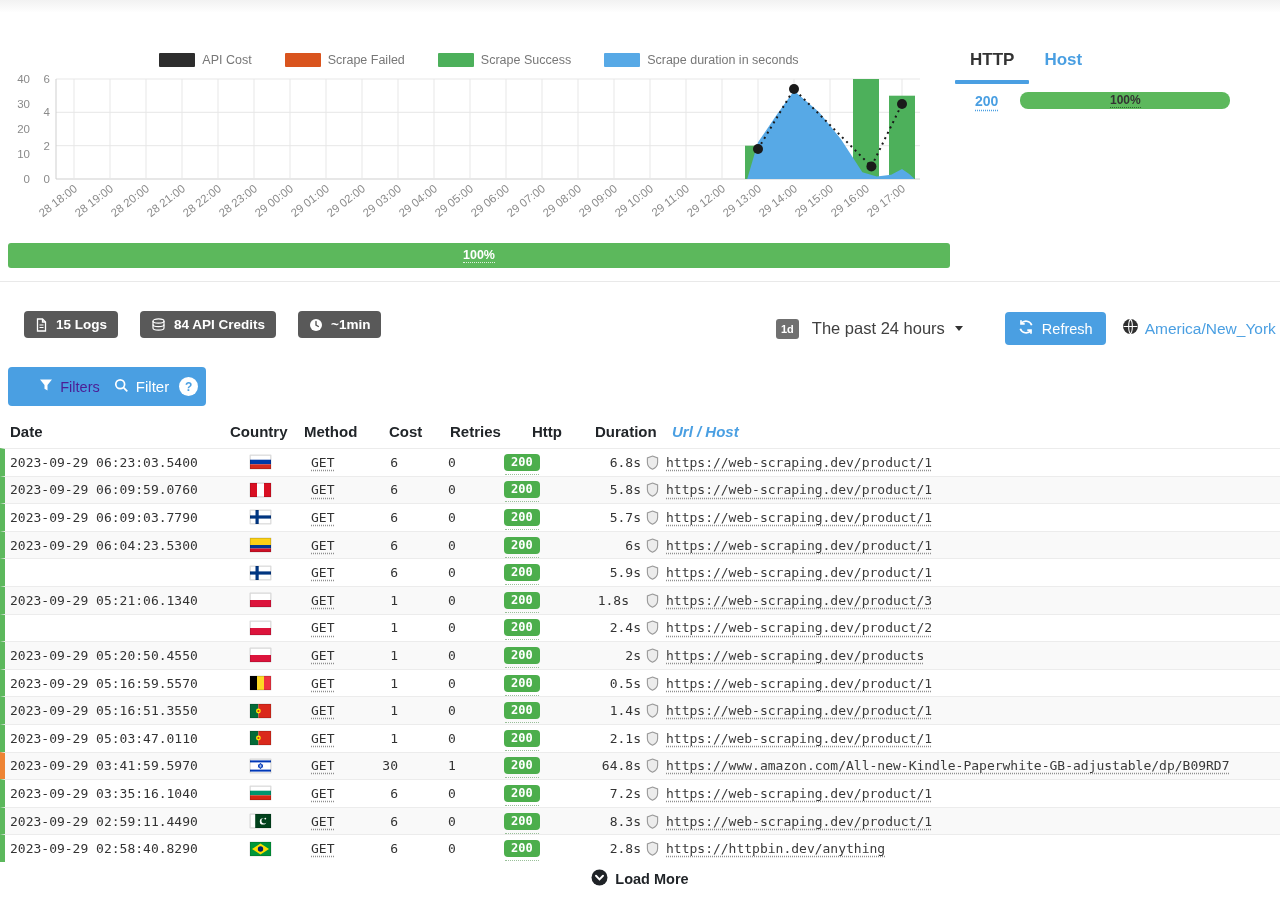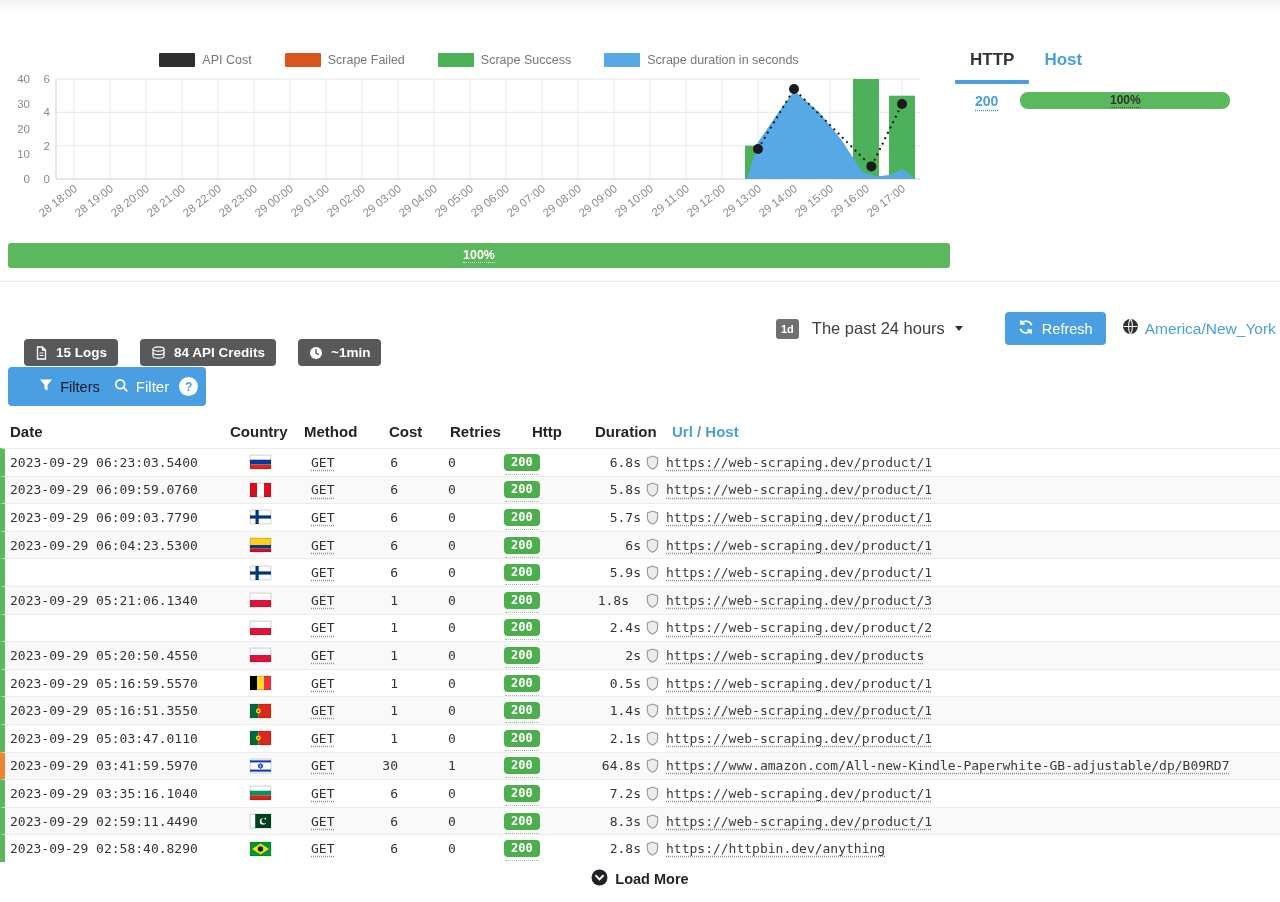--- a/index.html
+++ b/index.html
@@ -38,41 +38,41 @@
   .summary-bar { position:absolute; left:8px; top:243px; width:942px; height:25px;
                  background:#5cb85c; border-radius:3px; display:flex; align-items:center;
                  justify-content:center; }
   .summary-bar span { color:#fff; font-size:12.5px; font-weight:bold;
                       border-bottom:1px dotted rgba(255,255,255,.8); line-height:14px; }
   .divider { position:absolute; top:281px; left:0; right:0; border-top:1px solid #e9e9e9; }
 
   
   .stats-row { position:absolute; left:24px; top:311px; display:flex; gap:22px; }
   .stat-badge { display:flex; align-items:center; gap:8px; background:#595959; color:#fff;
-                font-size:13.5px; font-weight:bold; padding:2px 11px; border-radius:4px; height:27px;margin-top:28px; }
+                font-size:13.5px; font-weight:bold; padding:2px 11px; border-radius:4px; height:27px; }
   .stat-badge svg { display:block; }
 
   .range-cluster { position:absolute; left:776px; top:312px; display:flex; align-items:center; }
   .badge-1d { background:#707070; color:#fff; font-size:11px; font-weight:bold;
               padding:4px 5px; border-radius:3px; }
   .range-label { margin-left:13px; font-size:16.5px; color:#404040; display:flex;
                  align-items:center; gap:10px; cursor:pointer; }
   .caret { width:0; height:0; border-left:4.5px solid transparent; border-right:4.5px solid transparent;
            border-top:5px solid #333; display:inline-block; }
   .caret.white { border-top-color:#fff; }
   .btn-refresh { margin-left:42px; background:#4a9fe2; border:none; color:#fff; font-size:14.5px;
                  font-family:inherit; height:33px; padding:0 13px; border-radius:4px;
                  display:flex; align-items:center; gap:8px; cursor:pointer; }
   .tz { margin-left:16px; display:flex; align-items:center; gap:6px; color:#4a9fe2;
         font-size:15.5px; cursor:pointer; }
 
   
   .filter-bar { position:absolute; left:8px; top:367px; width:1264px; height:39px; display:flex; }
   .btn-filters { width:98px; background:#4a9fe2; border:none; border-radius:4px 0 0 4px;
-                 color:#0f172a; font-size:14.5px; font-family:inherit; display:flex; align-items:center;
+                 color:#4c1d95; font-size:14.5px; font-family:inherit; display:flex; align-items:center;
                  justify-content:center; gap:7px; cursor:pointer;padding-left:40px; }
   .filter-input { flex:1; border:1px solid #d2d2d2; border-left:none; border-right:none;
                   padding:0 15px; font-size:15.5px; font-family:inherit; color:#666; outline:none; }
   .btn-filter { width:100px; background:#4a9fe2; border:none; border-radius:0 4px 4px 0;
                 color:#fff; font-size:15px; font-family:inherit; display:flex; align-items:center;
                 justify-content:center; gap:7px; cursor:pointer; }
   .qmark { width:19px; height:19px; background:#fff; color:#4a9fe2; border-radius:50%;
            font-size:12px; font-weight:bold; display:flex; align-items:center; justify-content:center;
            margin-left:3px; cursor:pointer; }
 
@@ -297,21 +297,21 @@
   </div>
 
   <div class="tbl-header" id="tblhead">
       <span class="th" style="left: 10px;">Date</span>
       <span class="th" style="left: 230px;">Country</span>
       <span class="th" style="left: 304px;">Method</span>
       <span class="th" style="left: 389px;">Cost</span>
       <span class="th" style="left: 450px;">Retries</span>
       <span class="th" style="left: 532px;">Http</span>
       <span class="th" style="left: 595px;">Duration</span>
-      <span class="th blue" style="left: 672px;">Url / Host</span>
+      <span class="th blue" style="left: 672px; font-style: italic;">Url / Host</span>
     </div>
   <div class="tbl-body" id="tblbody">
       <div class="row">
         <span class="c" style="left:5px">2023-09-29 06:23:03.5400</span>
         <span class="c flag" style="left:245px">
           <svg width="21" height="14" viewBox="0 0 21 14">
             <rect width="21" height="4.7" fill="#fff"></rect>
             <rect y="4.7" width="21" height="4.6" fill="#0039a6"></rect>
             <rect y="9.3" width="21" height="4.7" fill="#d52b1e"></rect>
             <rect x="0.3" y="0.3" width="20.4" height="13.4" fill="none" stroke="rgba(0,0,0,.15)"></rect>

